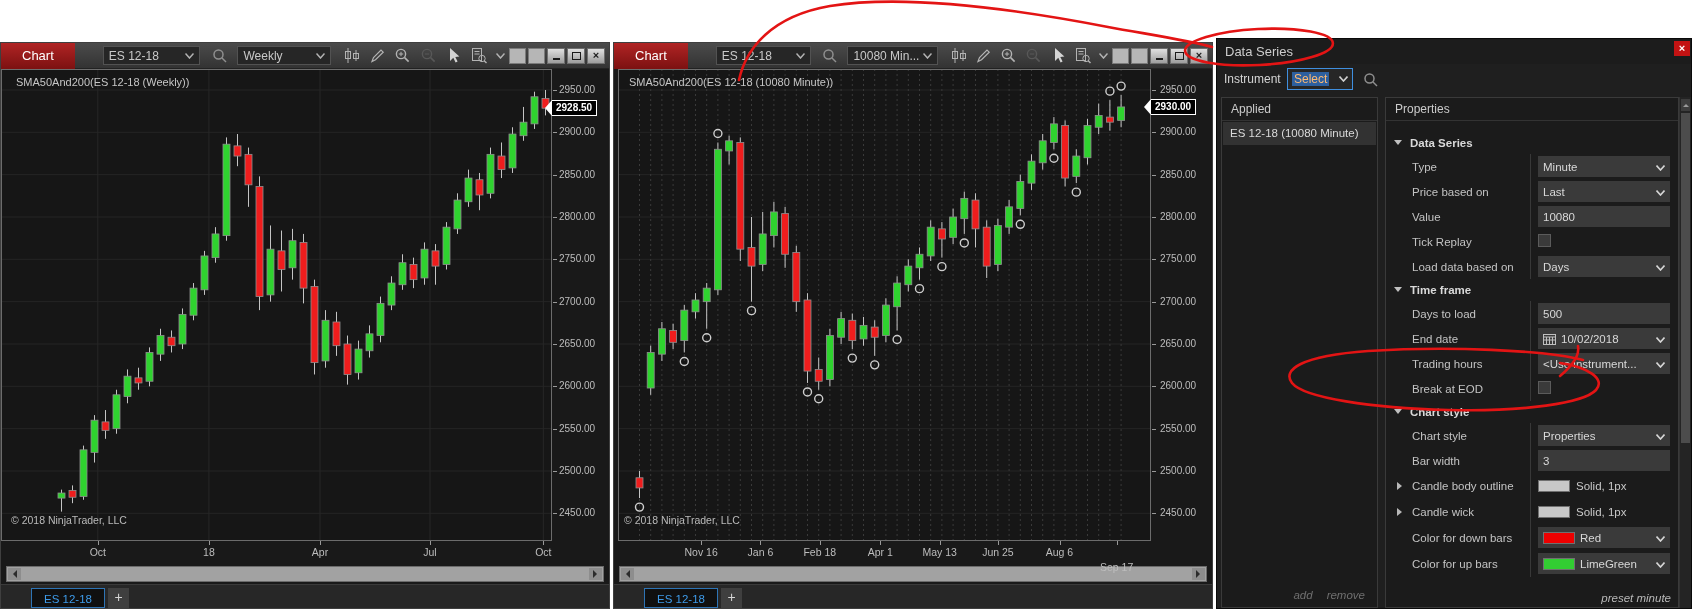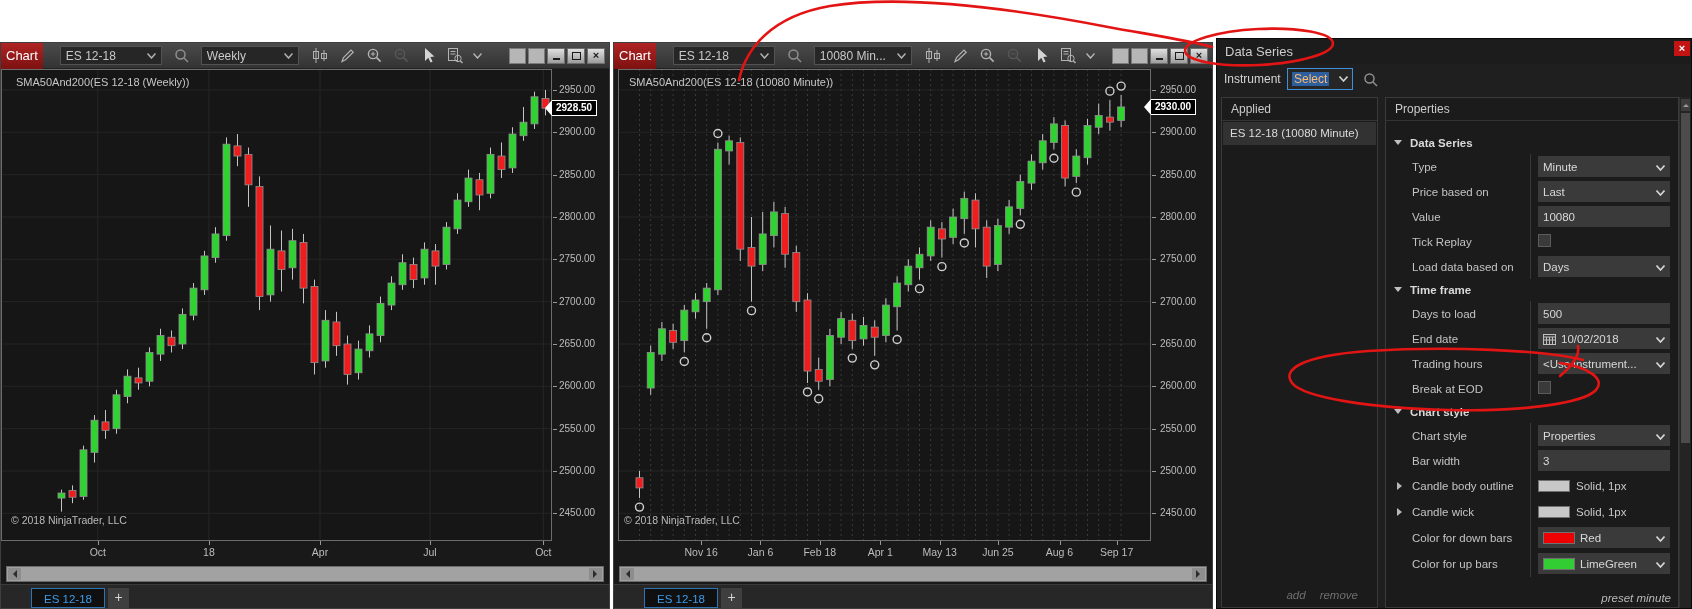--- a/index.html
+++ b/index.html
@@ -1,21 +1,21 @@
 <!DOCTYPE html>
 <html><head>
 <meta charset="utf-8">
 <style>
   html,body{margin:0;padding:0;}
   body{width:1692px;height:609px;background:#ffffff;font-family:"Liberation Sans",sans-serif;position:relative;overflow:hidden;}
   .win{position:absolute;background:#191919;border:1px solid #3f3f3f;box-sizing:border-box;}
   #winL{left:0;top:42px;width:610px;height:567px;}
   #winM{left:613px;top:42px;width:600px;height:567px;}
   .titlebar{position:absolute;left:0;top:0;right:0;height:25px;background:linear-gradient(#4b4b4b,#333333);display:flex;align-items:center;border-bottom:1px solid #222;}
-  .ctab{height:26px;padding:0 5px;background:linear-gradient(#b02424,#7c1111);color:#fff;font-size:13px;line-height:25px;margin-right:17px;}
+  .ctab{height:26px;padding:0 21px;background:linear-gradient(#b02424,#7c1111);color:#fff;font-size:13px;line-height:25px;margin-right:28px;}
   .dd{height:19px;background:#262626;border:1px solid #525252;color:#c9c9c9;font-size:12px;display:flex;align-items:center;justify-content:space-between;padding:0 5px;box-sizing:border-box;white-space:nowrap;overflow:hidden;}
   .dd-inst{width:102px;margin-right:7px;}
   .dd-int{width:98px;margin:0 8px 0 5px;}
   .tb-ic{width:27px;height:21px;display:flex;align-items:center;justify-content:center;}
   .tb-chev{width:18px;}
   .winbtns{margin-left:auto;display:flex;gap:2px;padding-right:4px;align-items:center;}
   .sqb{width:15px;height:14px;background:#b6b6b6;border:1px solid #7b7b7b;}
   .cbtn{width:16px;height:14px;background:linear-gradient(#e0e0e0,#9d9d9d);border:1px solid #6e6e6e;display:flex;align-items:center;justify-content:center;color:#1b1b1b;font-size:11px;font-weight:bold;line-height:1;}
   .g-min{width:7px;height:2px;background:#1b1b1b;margin-top:7px;}
   .g-max{width:7px;height:6px;border:1.5px solid #1b1b1b;}
@@ -44,21 +44,21 @@
   .inst-row{position:absolute;top:25px;left:0;right:0;height:33px;}
   .inst-lab{position:absolute;left:7px;top:8px;font-size:12px;color:#d4d4d4;}
   .sel-dd{position:absolute;left:70px;top:4px;width:66px;height:22px;background:#262626;border:1px solid #3f8fdf;display:flex;align-items:center;justify-content:space-between;padding:0 4px;box-sizing:border-box;}
   .sel-dd .t{background:#2d5f9e;color:#fdba74;font-size:12px;padding:0 2px;}
   .search2{position:absolute;left:146px;top:8px;}
   .panel{position:absolute;top:58px;bottom:0;background:#1b1b1b;border:1px solid #3a3a3a;box-sizing:border-box;}
   .panel-applied{left:4px;width:157px;}
   .panel-props{left:168px;width:294px;}
   .panel-h{height:22px;line-height:22px;padding-left:9px;color:#cbcbcb;font-size:12px;border-bottom:1px solid #333;}
   .applied-item{position:absolute;left:1px;right:1px;top:24px;height:23px;background:#323232;color:#dadada;font-size:11.5px;line-height:23px;padding-left:7px;white-space:nowrap;}
-  .addremove{position:absolute;bottom:6px;right:19px;font-style:italic;color:#6f6f6f;font-size:11.5px;}
+  .addremove{position:absolute;bottom:6px;right:12px;font-style:italic;color:#6f6f6f;font-size:11.5px;}
   .addremove span{margin-left:14px;}
   .preset{position:absolute;right:20px;bottom:4px;font-style:italic;color:#b8b8b8;font-size:11.5px;z-index:9;}
   #rows{position:absolute;left:0;right:2px;top:34px;}
   .prow{position:relative;}
   .prow .lab{position:absolute;left:26px;top:50%;transform:translateY(-50%);font-size:11.5px;color:#c3c3c3;white-space:nowrap;}
   .valzone{position:absolute;left:144px;top:0;bottom:0;right:0;border-left:1px solid #383838;}
   .field{position:absolute;left:152px;top:2px;width:132px;height:21px;background:#3a3a3a;display:flex;align-items:center;padding:0 5px;box-sizing:border-box;color:#d8d8d8;font-size:11.5px;gap:5px;white-space:nowrap;overflow:hidden;}
   .field .chev{margin-left:auto;flex:none;}
   .nofield{position:absolute;left:152px;top:50%;transform:translateY(-50%);display:flex;align-items:center;gap:6px;color:#c8c8c8;font-size:11.5px;}
   .sec-tri{position:absolute;left:8px;top:8px;width:0;height:0;border-left:4px solid transparent;border-right:4px solid transparent;border-top:5px solid #c0c0c0;}
@@ -605,21 +605,21 @@
     <div class="xlab" style="left: 181.82px;">Feb 18</div>
     <div class="xtick" style="left: 266.3px;"></div>
     <div class="xlab" style="left: 242.3px;">Apr 1</div>
     <div class="xtick" style="left: 325.66px;"></div>
     <div class="xlab" style="left: 301.66px;">May 13</div>
     <div class="xtick" style="left: 383.9px;"></div>
     <div class="xlab" style="left: 359.9px;">Jun 25</div>
     <div class="xtick" style="left: 445.5px;"></div>
     <div class="xlab" style="left: 421.5px;">Aug 6</div>
     <div class="xtick" style="left: 502.62px;"></div>
-    <div class="xlab" style="left: 478.62px;">Sep 17</div>
+    <div class="xlab" style="left: 478.62px; margin-top: 15px;">Sep 17</div>
     <div class="badge" style="left: 530px; top: 55.9333px;">
       <div class="arr"></div>
       <div class="bx">2930.00</div>
     </div>
   </div>
 
 <div id="dlg">
   <div class="dlg-title"><span>Data Series</span></div>
   <div class="dlg-close">×</div>
   <div class="inst-row">

